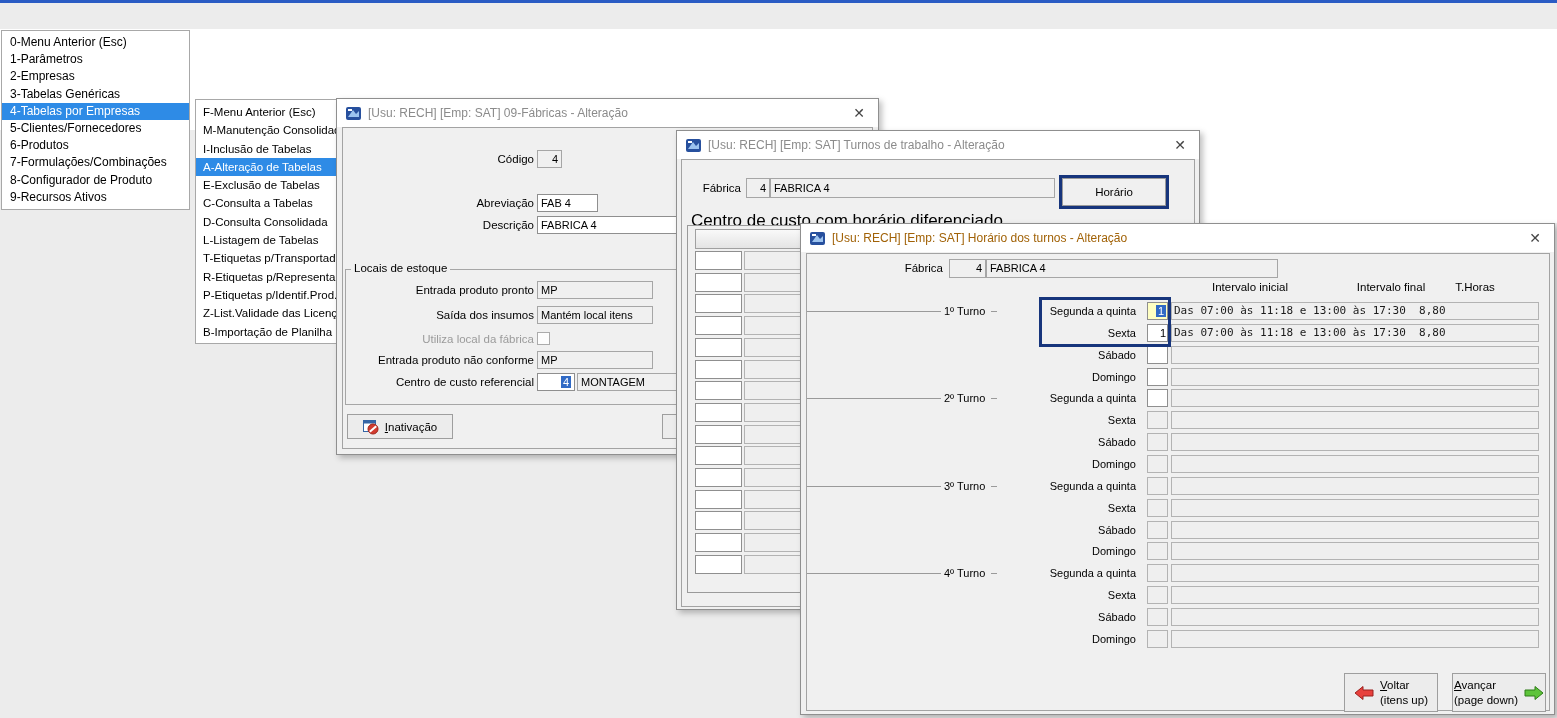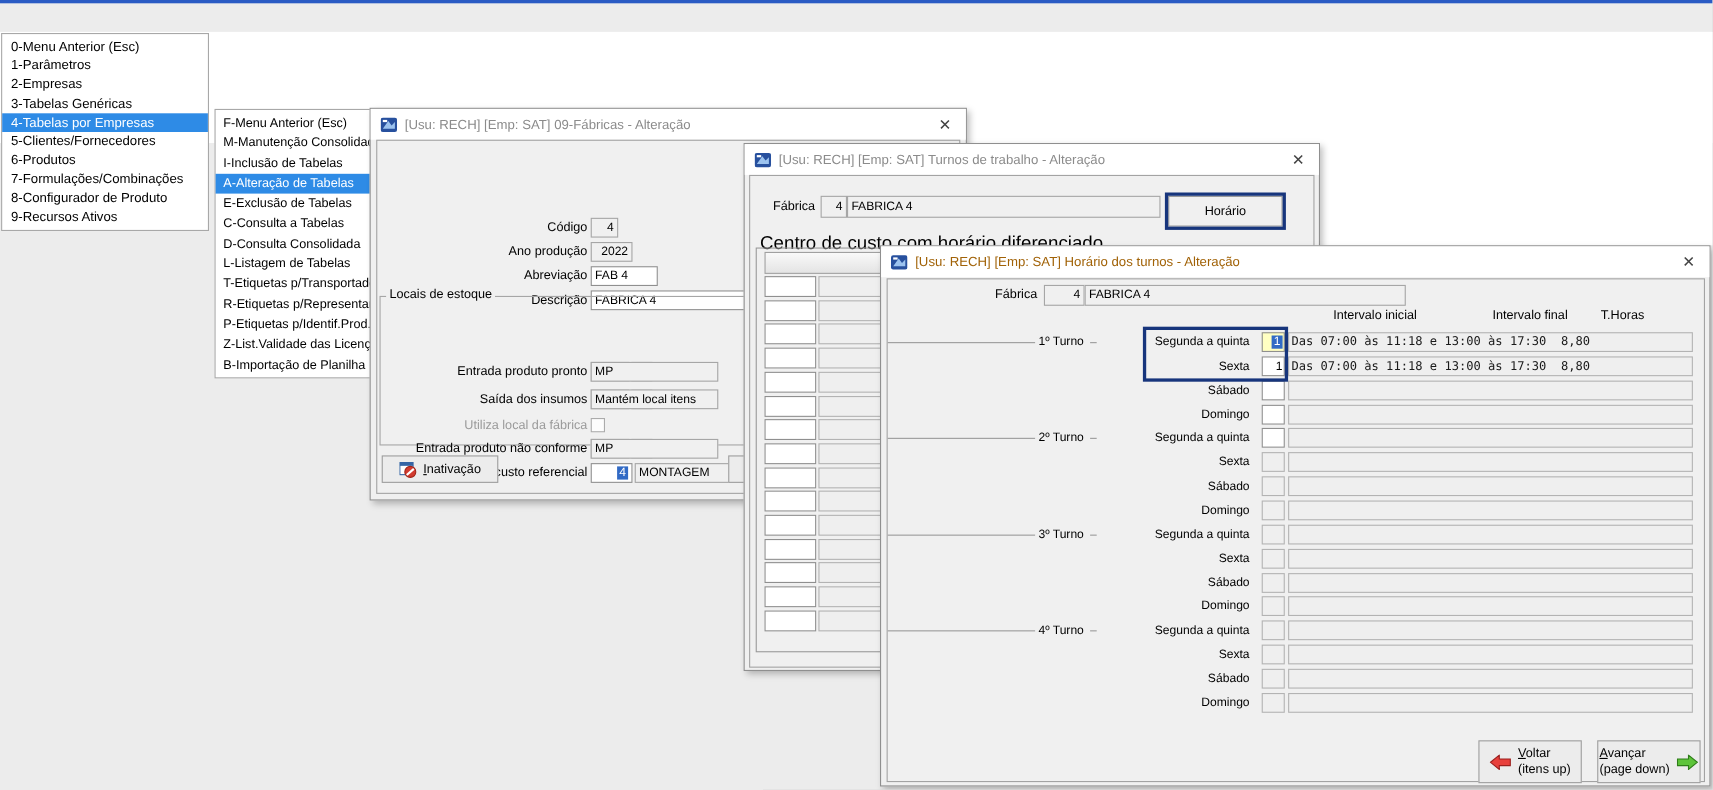--- a/index.html
+++ b/index.html
@@ -45,21 +45,21 @@
 
   
   .gbox{background:#f0f0f0;border:1px solid #a6a6a6;box-sizing:border-box;position:absolute;
         height:18px;line-height:16px;padding:0 3px;white-space:nowrap;overflow:hidden;}
   .wbox{background:#fff;border:1px solid #8f8f8f;box-sizing:border-box;position:absolute;
         height:18px;line-height:16px;padding:0 3px;white-space:nowrap;overflow:hidden;}
   .ra{text-align:right;}
   .selval{background:#316ac5;color:#fff;padding:0 2px;}
 
   
-  .d1row{position:absolute;left:4px;width:530px;height:18px;margin-top:48px;}
+  .d1row{position:absolute;left:4px;width:530px;height:18px;}
   .d1row .lab{position:absolute;left:0;top:0;width:193px;text-align:right;line-height:18px;font-size:11.5px;}
   .d1row .lab.dis{color:#9b9b9b;}
   .d1row .ibox{top:0;left:196px;}
   .w25{width:25px;}.w38{width:38px;}.w61{width:61px;}.w160{width:160px;}.w137{width:137px;}.w35{width:35px;}
   .magbtn{position:absolute;left:233px;top:0;width:19px;height:18px;background:#f1f1f1;
           border:1px solid #9a9a9a;box-sizing:border-box;display:flex;align-items:center;justify-content:center;}
   .descbox{left:254px;width:116px;}
   .r-codigo{top:51px;}.r-ano{top:73px;}.r-abrev{top:95px;}.r-desc{top:117px;}.r-modulo{top:139px;}
   .r-epp{top:182px;}.r-saida{top:207px;}.r-check{top:231px;}.r-enc{top:252px;}.r-ccr{top:274px;}
   .grpbox{position:absolute;left:8px;top:170px;width:522px;height:134px;border:1px solid #a6a6a6;}
@@ -179,24 +179,20 @@
           <use href="#appicon-g"></use>
         </svg>
       <span class="ttxt">[Usu: RECH] [Emp: SAT] 09-Fábricas - Alteração</span>
       <span class="closex">✕</span>
     </div>
     <div class="client"></div>
 
     <div class="d1row r-codigo">
         <span class="lab">Código</span>
       <span class="gbox ibox w25 ra">4</span>
-      </div>
-    <div class="d1row r-ano">
-        <span class="lab">Ano produção</span>
-      <span class="gbox ibox w38 ra">2022</span>
       </div>
     <div class="d1row r-abrev">
         <span class="lab">Abreviação</span>
       <span class="wbox ibox w61">FAB 4</span>
       </div>
     <div class="d1row r-desc">
         <span class="lab">Descrição</span>
       <span class="wbox ibox w160">FABRICA 4</span>
       </div>
 

